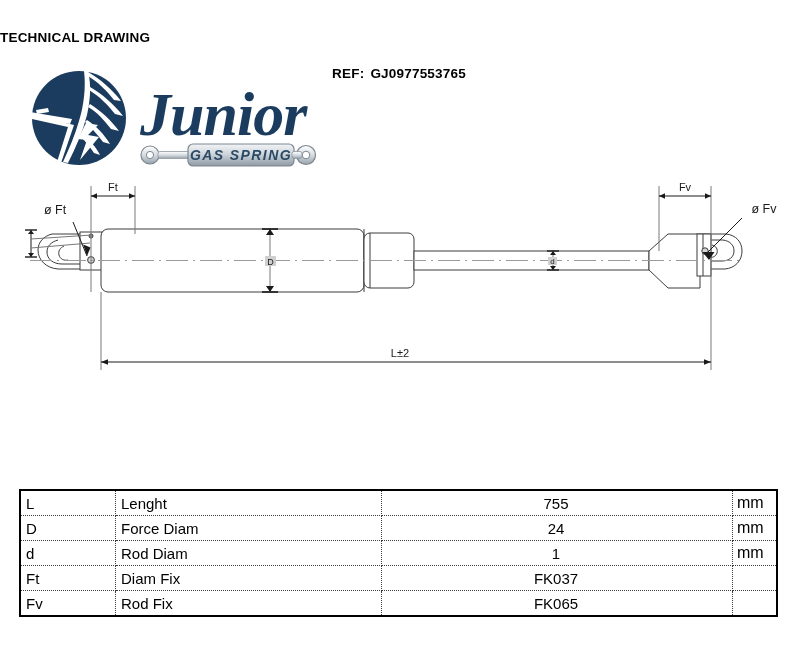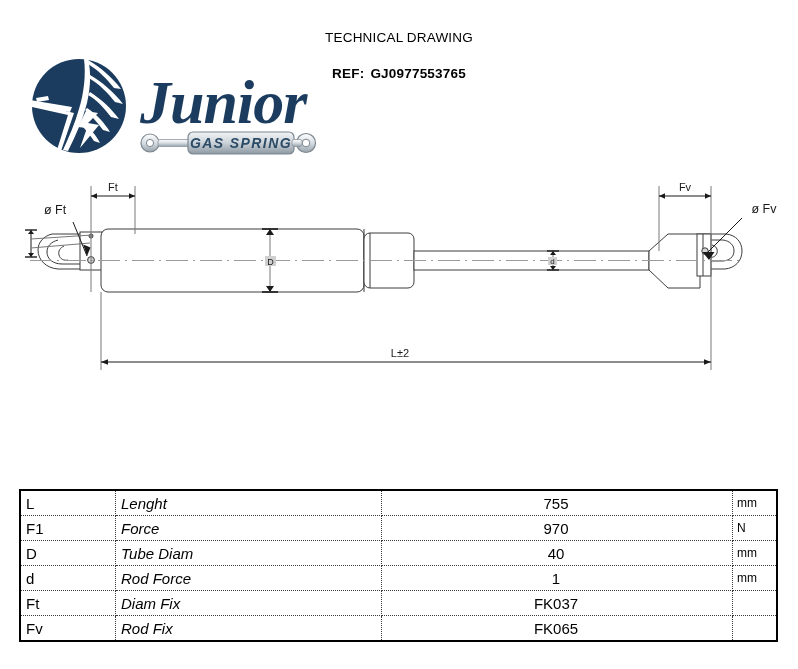--- a/index.html
+++ b/index.html
@@ -15,42 +15,42 @@
     color: #000000;
     overflow: hidden;
   }
 
   
   #header-title {
     position: absolute;
     left: 0;
     top: 30px;
     width: 798px;
-    text-align: center;
+    text-align: left;
     font-size: 13.5px;
-    font-weight: normal;
+    font-weight: bold;
     letter-spacing: 0.2px;
   }
   #header-ref {
     position: absolute;
     left: 0;
     top: 66px;
     width: 798px;
     text-align: center;
     font-size: 13.5px;
     font-weight: bold;
     letter-spacing: 0.2px;
   }
   #ref-value { margin-left: 6px; }
 
   
   #logo {
     position: absolute;
     left: 22px;
-    top: 51px;
+    top: 63px;
     width: 300px;
     height: 112px;
   }
 
   
   #drawing {
     position: absolute;
     left: 0;
     top: 172px;
     width: 798px;
@@ -71,23 +71,23 @@
     height: 24px;
     font-size: 15px;
     padding: 0 5px;
     border-bottom: 1px dotted #3a3a3a;
     border-right: 1px dotted #3a3a3a;
     vertical-align: middle;
     white-space: nowrap;
   }
   #spec-table tr:last-child td { border-bottom: none; }
   #spec-table td.col-sym   { width: 84px; }
-  #spec-table td.col-desc  { width: 255px; font-style: italic; }
+  #spec-table td.col-desc  { width: 255px; }
   #spec-table td.col-val   { text-align: center; padding-right: 7px; }
-  #spec-table td.col-unit  { width: 34px; border-right: none; font-size: 12px; padding-left: 4px; }
+  #spec-table td.col-unit  { width: 34px; border-right: none; font-size: 16px; padding-left: 4px; }
 </style>
 </head>
 <body>
 
 <div id="header-title">TECHNICAL DRAWING</div>
 
 <div id="header-ref">
   <span>REF:</span><span id="ref-value">GJ0977553765</span>
 </div>
 
@@ -270,34 +270,28 @@
 
 <table id="spec-table">
   <tbody>
     <tr>
       <td class="col-sym">L</td>
       <td class="col-desc">Lenght</td>
       <td class="col-val">755</td>
       <td class="col-unit">mm</td>
     </tr>
     <tr>
-      <td class="col-sym">F1</td>
-      <td class="col-desc">Force</td>
-      <td class="col-val">970</td>
-      <td class="col-unit">N</td>
-    </tr>
-    <tr>
       <td class="col-sym">D</td>
-      <td class="col-desc">Tube Diam</td>
-      <td class="col-val">40</td>
+      <td class="col-desc">Force Diam</td>
+      <td class="col-val">24</td>
       <td class="col-unit">mm</td>
     </tr>
     <tr>
       <td class="col-sym">d</td>
-      <td class="col-desc">Rod Force</td>
+      <td class="col-desc">Rod Diam</td>
       <td class="col-val">1</td>
       <td class="col-unit">mm</td>
     </tr>
     <tr>
       <td class="col-sym">Ft</td>
       <td class="col-desc">Diam Fix</td>
       <td class="col-val">FK037</td>
       <td class="col-unit"></td>
     </tr>
     <tr>

